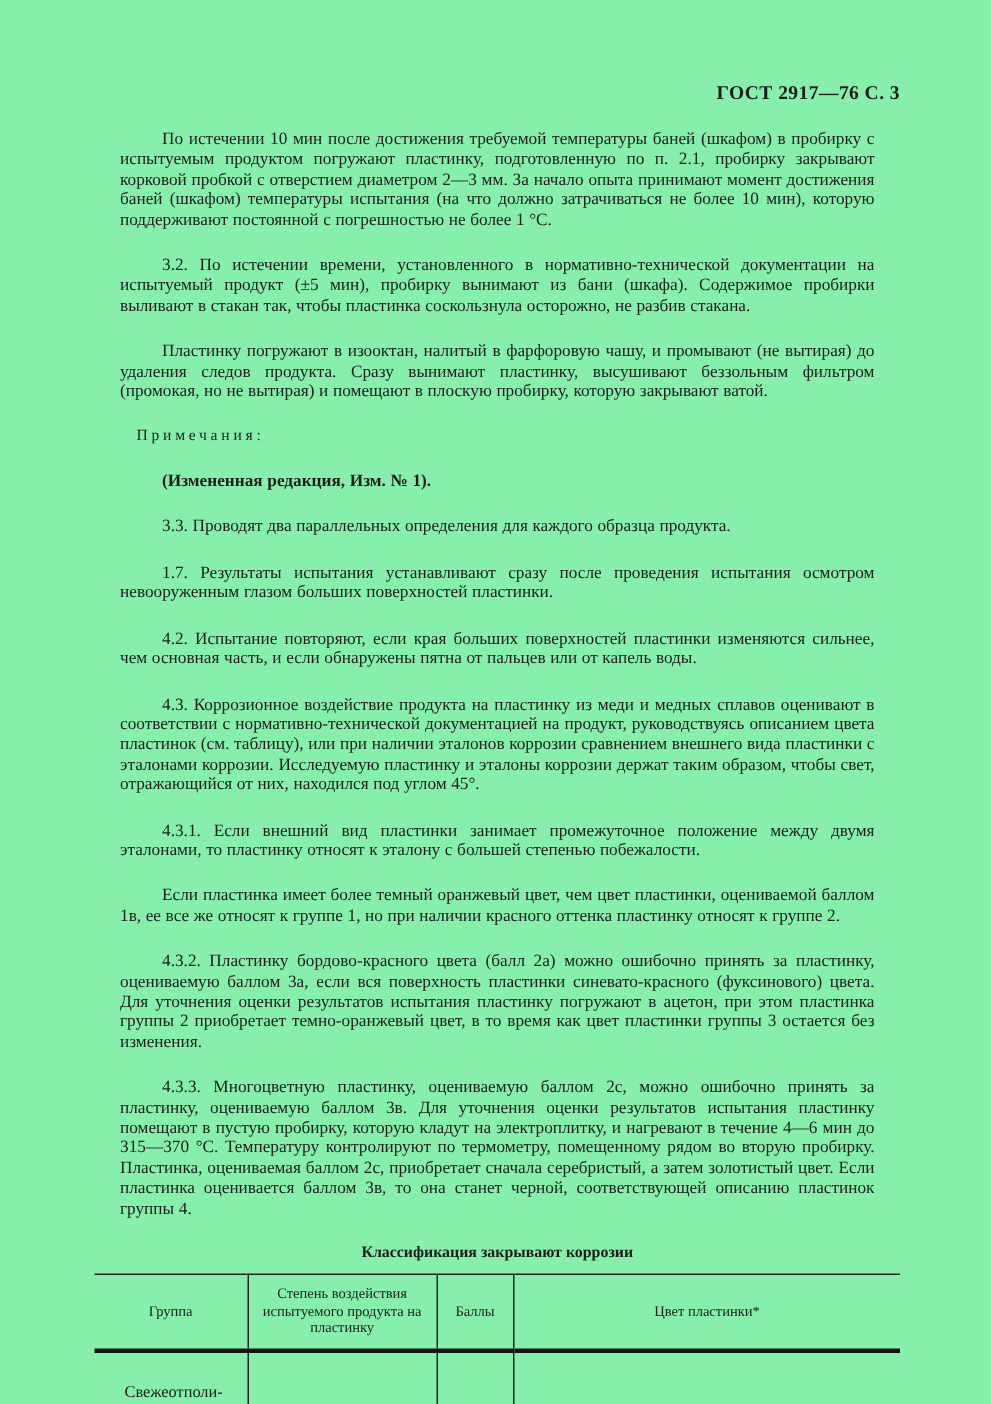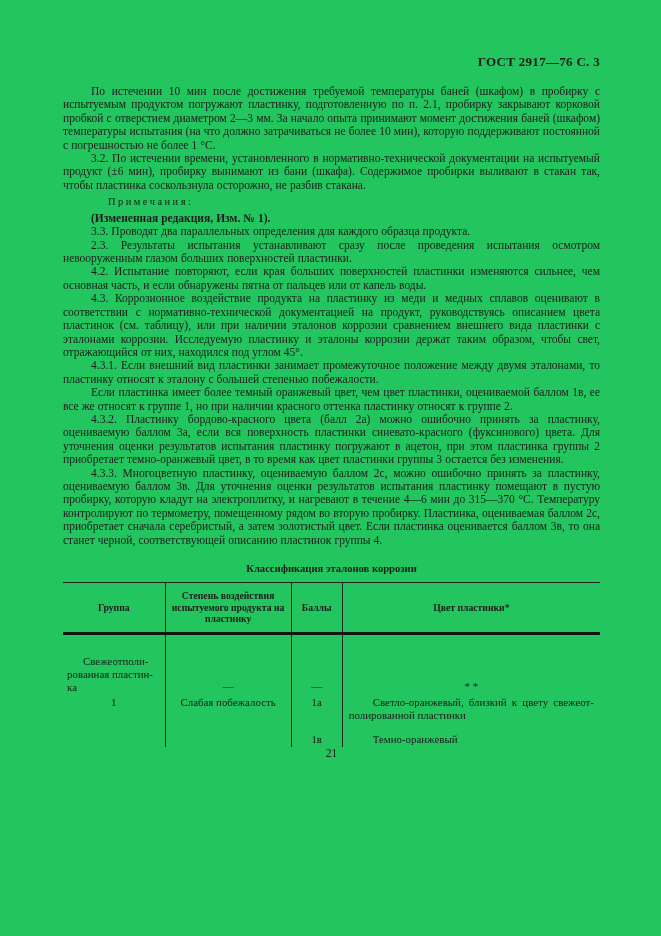--- a/index.html
+++ b/index.html
@@ -1,37 +1,37 @@
 <!DOCTYPE html>
 <html><head>
 <meta charset="utf-8">
 <style>
   html,body{margin:0;padding:0;background:#e8e8e8;}
   .page{
-    width:661px;height:936px;background:#22c55e;box-sizing:border-box;
+    width:661px;height:936px;background:#86efac;box-sizing:border-box;
     padding:54px 61px 0 63px;overflow:hidden;position:relative;
     font-family:"Liberation Serif","DejaVu Serif",serif;color:#1c1c1c;
   }
   .hdr{font-weight:bold;font-size:13px;text-align:right;letter-spacing:.3px;}
   .textblock{margin-top:15px;}
   .para{
-    margin:0;font-size:11.5px;line-height:13.4px;text-align:justify;
+    margin:17px;font-size:11.5px;line-height:13.4px;text-align:justify;
     text-indent:28px;word-spacing:.2px;
   }
   .bold{font-weight:bold;}
-  .notes{margin:4px 0 3px 17px;}
+  .notes{margin:4px 0 3px 0;}
   .note-label{margin:0;font-size:10.4px;line-height:12.6px;text-indent:28px;letter-spacing:2.5px;}
   .note{margin:0;font-size:10.4px;line-height:12.2px;text-align:justify;text-indent:28px;}
   .sec-title{margin:13px 0 12px 0;font-size:12.4px;font-weight:bold;text-align:center;letter-spacing:.3px;}
   .table-wrap{margin-top:16px;}
   .table-title{font-size:10.6px;font-weight:bold;text-align:center;margin-bottom:8px;}
   table{width:100%;border-collapse:collapse;border-top:1px solid #222;table-layout:fixed;}
   col.c1{width:19%;}col.c2{width:23.5%;}col.c3{width:9.5%;}col.c4{width:48%;}
   th{
-    font-size:9.7px;font-weight:bold;line-height:11.6px;text-align:center;
+    font-size:9.7px;font-weight:normal;line-height:11.6px;text-align:center;
     vertical-align:middle;padding:7px 6px;border-bottom:3px solid #151515;
   }
   th + th, td + td{border-left:1px solid #222;}
   td{font-size:10.9px;line-height:13px;padding:1px 6px;vertical-align:top;}
   tr.row-a td{padding-top:20px;}
   td.cell-group-long{white-space:pre-line;text-indent:16px;text-align:left;padding-left:4px;padding-right:4px;}
   td.v-bottom{vertical-align:bottom;padding-bottom:2px;}
   td.center{text-align:center;}
   td.color-cell{text-align:justify;text-indent:24px;}
   tr.row-c td{padding-top:10px;}
@@ -39,43 +39,44 @@
 </style>
 </head>
 <body>
 
 <div class="page">
 
   <div class="hdr">ГОСТ 2917—76 С. 3</div>
 
   <div class="textblock">
     <p class="para">По истечении 10 мин после достижения требуемой температуры баней (шкафом) в пробирку с испытуемым продуктом погружают пластинку, подготовленную по п. 2.1, пробирку закрывают корковой пробкой с отверстием диаметром 2—3 мм. За начало опыта принимают момент достижения баней (шкафом) температуры испытания (на что должно затрачиваться не более 10 мин), которую поддерживают постоянной с погрешностью не более 1 °С.</p>
-    <p class="para">3.2. По истечении времени, установленного в нормативно-технической документации на испытуемый продукт (±6 мин), пробирку вынимают из бани (шкафа). Содержимое пробирки выливают в стакан так, чтобы пластинка соскользнула осторожно, не разбив стакана.</p>
+    <p class="para">3.2. По истечении времени, установленного в нормативно-технической документации на испытуемый продукт (±5 мин), пробирку вынимают из бани (шкафа). Содержимое пробирки выливают в стакан так, чтобы пластинка соскользнула осторожно, не разбив стакана.</p>
+    <p class="para">Пластинку погружают в изооктан, налитый в фарфоровую чашу, и промывают (не вытирая) до удаления следов продукта. Сразу вынимают пластинку, высушивают беззольным фильтром (промокая, но не вытирая) и помещают в плоскую пробирку, которую закрывают ватой.</p>
 
     <div class="notes">
       <p class="note-label">Примечания:</p>
     </div>
 
     <p class="para bold">(Измененная редакция, Изм. № 1).</p>
     <p class="para">3.3. Проводят два параллельных определения для каждого образца продукта.</p>
   </div>
 
 
   <div>
-    <p class="para">2.3. Результаты испытания устанавливают сразу после проведения испытания осмотром невооруженным глазом больших поверхностей пластинки.</p>
+    <p class="para">1.7. Результаты испытания устанавливают сразу после проведения испытания осмотром невооруженным глазом больших поверхностей пластинки.</p>
     <p class="para">4.2. Испытание повторяют, если края больших поверхностей пластинки изменяются сильнее, чем основная часть, и если обнаружены пятна от пальцев или от капель воды.</p>
     <p class="para">4.3. Коррозионное воздействие продукта на пластинку из меди и медных сплавов оценивают в соответствии с нормативно-технической документацией на продукт, руководствуясь описанием цвета пластинок (см. таблицу), или при наличии эталонов коррозии сравнением внешнего вида пластинки с эталонами коррозии. Исследуемую пластинку и эталоны коррозии держат таким образом, чтобы свет, отражающийся от них, находился под углом 45°.</p>
     <p class="para">4.3.1. Если внешний вид пластинки занимает промежуточное положение между двумя эталонами, то пластинку относят к эталону с большей степенью побежалости.</p>
     <p class="para">Если пластинка имеет более темный оранжевый цвет, чем цвет пластинки, оцениваемой баллом 1в, ее все же относят к группе 1, но при наличии красного оттенка пластинку относят к группе 2.</p>
     <p class="para">4.3.2. Пластинку бордово-красного цвета (балл 2а) можно ошибочно принять за пластинку, оцениваемую баллом 3а, если вся поверхность пластинки синевато-красного (фуксинового) цвета. Для уточнения оценки результатов испытания пластинку погружают в ацетон, при этом пластинка группы 2 приобретает темно-оранжевый цвет, в то время как цвет пластинки группы 3 остается без изменения.</p>
     <p class="para">4.3.3. Многоцветную пластинку, оцениваемую баллом 2с, можно ошибочно принять за пластинку, оцениваемую баллом 3в. Для уточнения оценки результатов испытания пластинку помещают в пустую пробирку, которую кладут на электроплитку, и нагревают в течение 4—6 мин до 315—370 °С. Температуру контролируют по термометру, помещенному рядом во вторую пробирку. Пластинка, оцениваемая баллом 2с, приобретает сначала серебристый, а затем золотистый цвет. Если пластинка оценивается баллом 3в, то она станет черной, соответствующей описанию пластинок группы 4.</p>
   </div>
 
   <div class="table-wrap">
-    <div class="table-title">Классификация эталонов коррозии</div>
+    <div class="table-title">Классификация закрывают коррозии</div>
     <table>
       <colgroup>
         <col class="c1">
           <col class="c2">
           <col class="c3">
           <col class="c4">
       </colgroup>
       <thead>
         <tr>
           <th>Группа</th>

